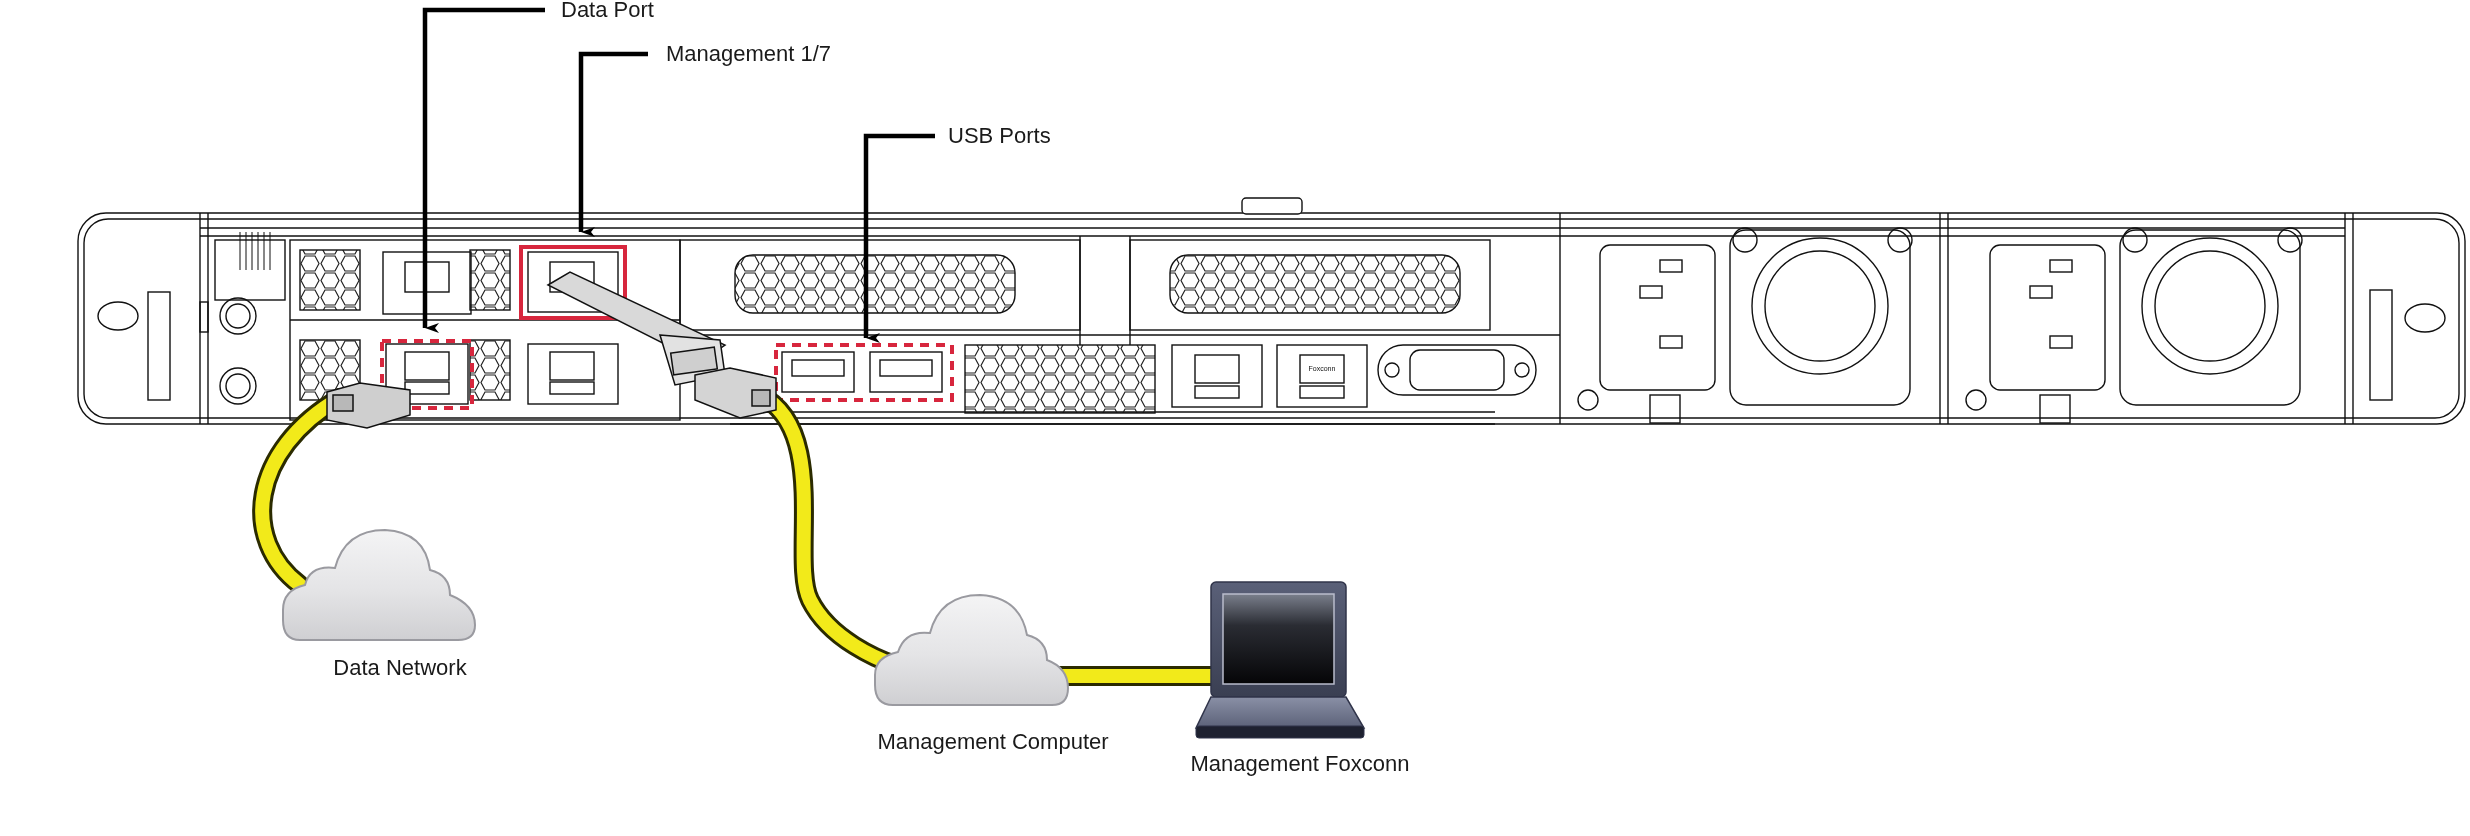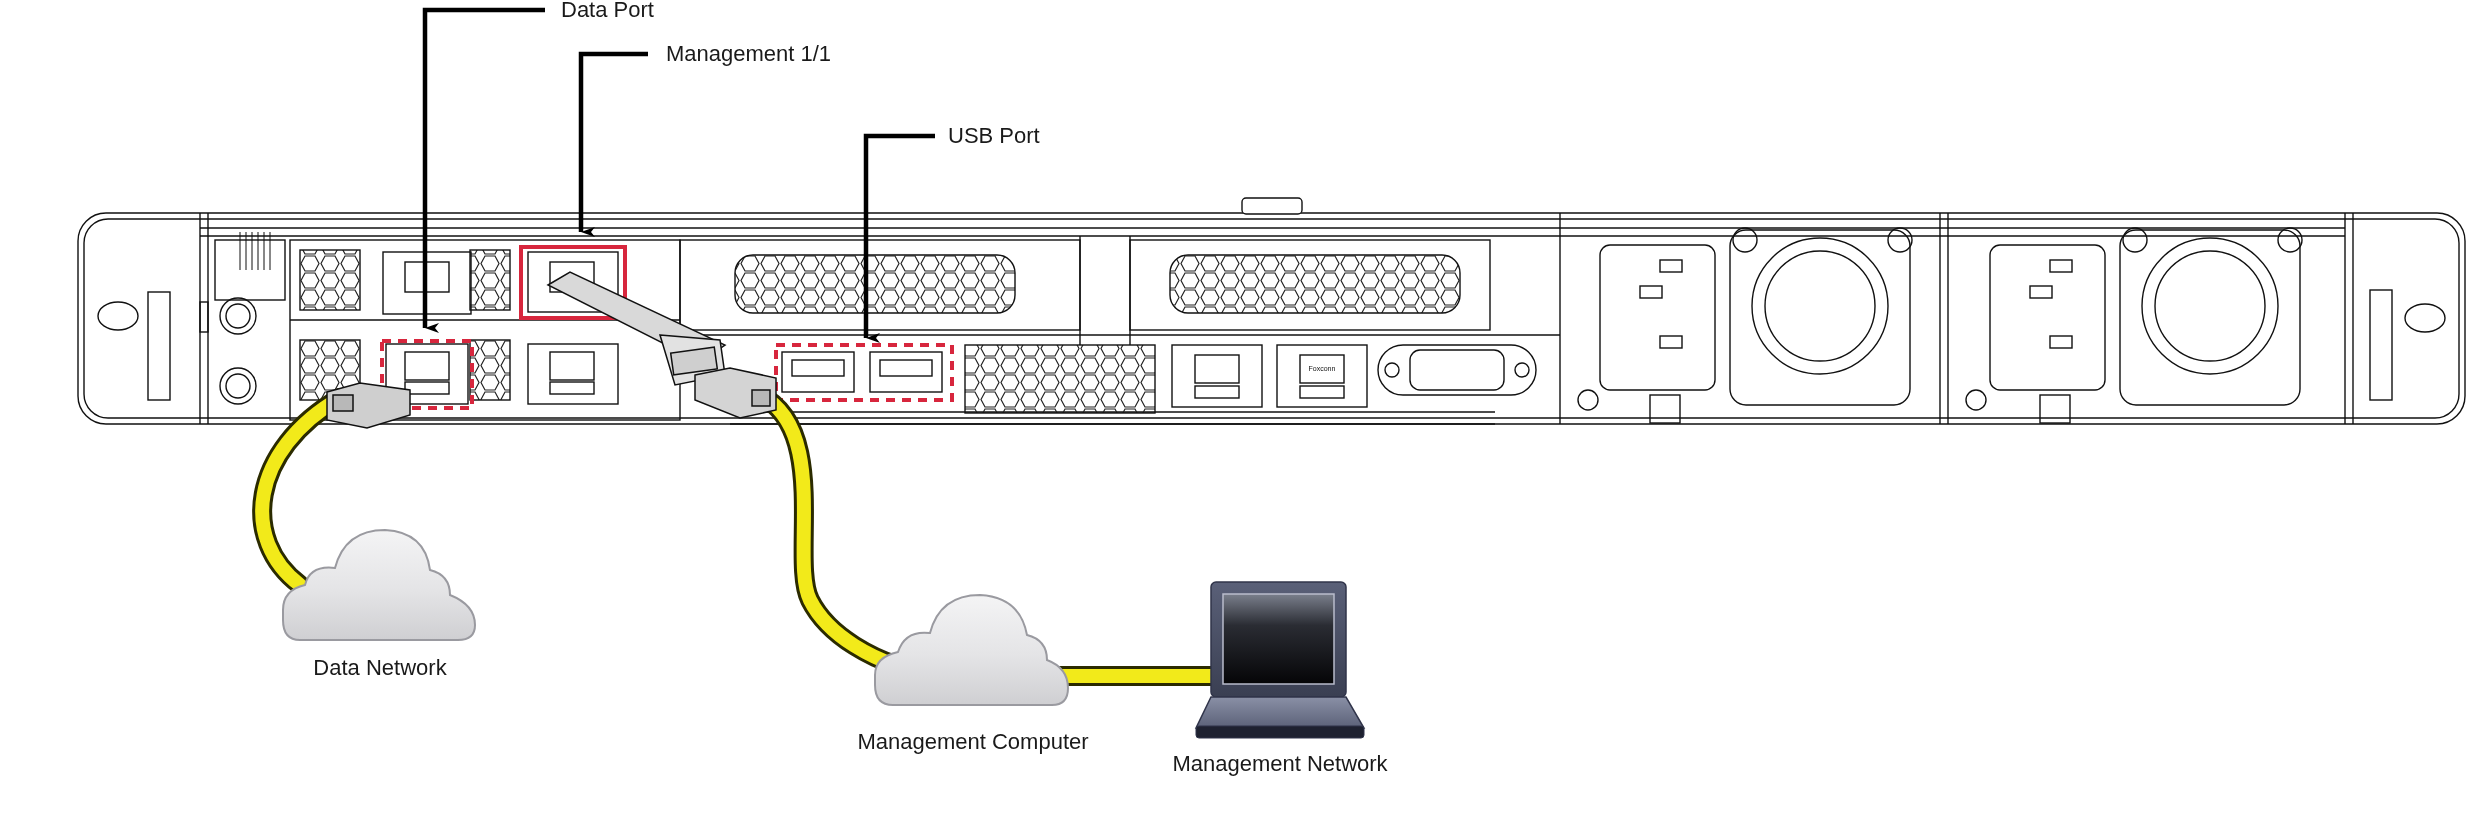--- a/index.html
+++ b/index.html
@@ -1,21 +1,21 @@
 <!DOCTYPE html>
 <html><head>
 <meta charset="utf-8">
 <style>
   html, body { margin:0; padding:0; background:#ffffff; }
   body { width:2470px; height:836px; position:relative; overflow:hidden;
          font-family:"Liberation Sans", sans-serif; }
   #stage { position:absolute; left:0; top:0; width:2470px; height:676px; }
   .label { position:absolute; font-size:22px; color:#1a1a1a; white-space:nowrap;
            font-family:"Liberation Sans", sans-serif; }
-  .label.center { transform:translateX(-50%); }
+  .label.center { transform:translateX(-50%);margin-left:20px; }
 </style>
 </head>
 <body>
 
 <div id="stage">
 <svg id="svg" width="2470" height="836" viewBox="0 0 2470 836" xmlns="http://www.w3.org/2000/svg">
   <defs>
     <linearGradient id="cloudGrad" x1="0" y1="0" x2="0" y2="1">
       <stop offset="0" stop-color="#f4f4f5"></stop>
       <stop offset="0.55" stop-color="#e4e4e6"></stop>
@@ -225,19 +225,19 @@
 
   <g>
     <rect x="1211" y="582" width="135" height="115" rx="5" fill="url(#laptopLid)" stroke="#30344a" stroke-width="1.5"></rect>
     <rect x="1223" y="594" width="111" height="90" fill="url(#screenGrad)" stroke="#b9bccc" stroke-width="1.5"></rect>
     <path d="M 1211 697 L 1346 697 L 1364 728 L 1196 728 Z" fill="url(#laptopBase)" stroke="#30344a" stroke-width="1.5"></path>
     <rect x="1196" y="726" width="168" height="12" rx="3" fill="#1e2130" stroke="#30344a" stroke-width="1"></rect>
   </g>
 </svg>
 
 <div class="label" style="left:561px; top:-3px;">Data Port</div>
-<div class="label" style="left:666px; top:41px;">Management 1/1</div>
-<div class="label" style="left:948px; top:123px;">USB Port</div>
+<div class="label" style="left:666px; top:41px;">Management 1/7</div>
+<div class="label" style="left:948px; top:123px;">USB Ports</div>
 
 <div class="label center" style="left:380px; top:655px;">Data Network</div>
 <div class="label center" style="left:973px; top:729px;">Management Computer</div>
-<div class="label center" style="left:1280px; top:751px;">Management Network</div>
+<div class="label center" style="left:1280px; top:751px;">Management Foxconn</div>
 </div>
 
 </body></html>

